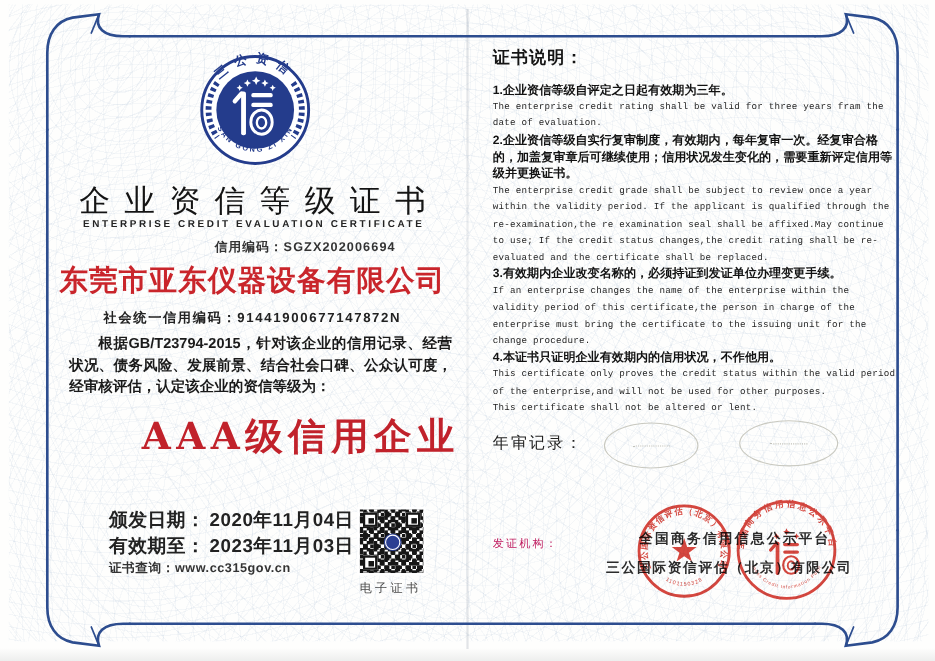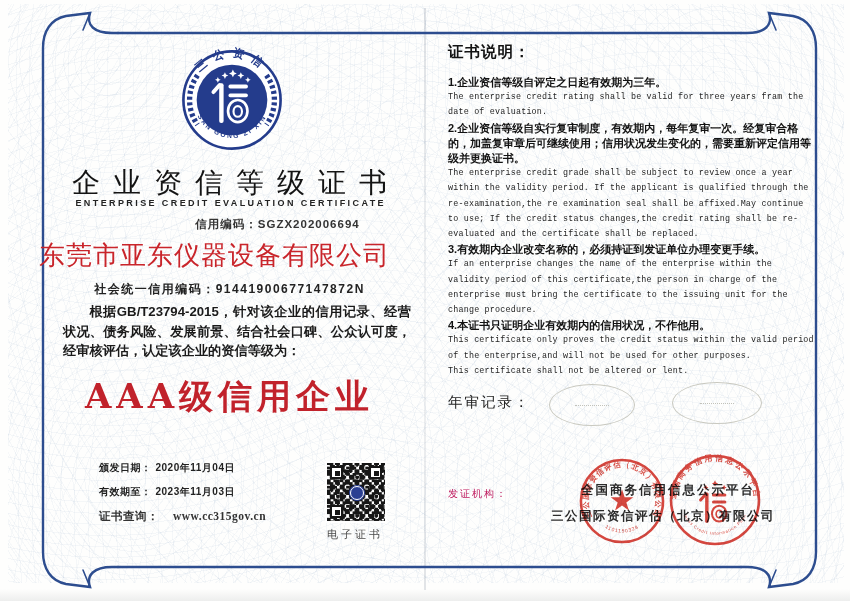--- a/index.html
+++ b/index.html
@@ -20,34 +20,34 @@
     background:linear-gradient(to bottom, rgba(140,150,165,.28), rgba(140,150,165,.10) 55%, rgba(140,150,165,.25));}
   .frame{position:absolute;left:0;top:0;}
   .abs{position:absolute;}
   
   .title{left:43px;top:164px;width:373px;text-align:center;font-weight:400;font-size:28px;
     letter-spacing:13px;text-indent:13px;color:#141414;white-space:nowrap;}
   .subtitle{left:43px;top:198px;width:373px;text-align:center;font-weight:700;font-size:9px;
     letter-spacing:2.4px;text-indent:2.4px;color:#232323;white-space:nowrap;}
   .credit-code{left:43px;top:217px;width:373px;text-align:center;font-weight:700;font-size:11.5px;
     letter-spacing:1px;color:#333;margin-left:48px;}
-  .company{left:28px;top:238px;width:373px;text-align:center;font-weight:400;font-size:26px;
+  .company{left:43px;top:238px;width:373px;text-align:center;font-weight:700;font-size:26px;
     letter-spacing:1px;color:#c9252b;white-space:nowrap;}
   .uscc{left:43px;top:281px;width:373px;text-align:center;font-weight:700;font-size:12px;
     letter-spacing:1.5px;color:#222;}
   .statement{left:63px;top:302px;width:348px;font-weight:700;font-size:13.2px;line-height:19.5px;
     text-indent:2em;text-align:justify;color:#1a1a1a;}
   .rating{left:43px;top:374px;width:373px;text-align:center;font-family:"DejaVu Serif",serif;
-    font-weight:700;font-size:34px;letter-spacing:5px;color:#c1222b;white-space:nowrap;}
-  .kv{font-weight:700;font-size:10px;color:#222;letter-spacing:.5px;white-space:nowrap;}
+    font-weight:700;font-size:34px;letter-spacing:5px;color:#c1222b;white-space:nowrap;padding-left:44px;}
+  .kv{font-weight:700;font-size:17px;color:#222;letter-spacing:.5px;white-space:nowrap;}
   .kv .v{margin-left:4px;}
   .issue{left:99px;top:461px;}
   .valid{left:99px;top:485px;}
   .query{left:99px;top:509px;font-weight:600;font-size:11.5px;color:#333;letter-spacing:.5px;white-space:nowrap;}
-  .query .v{margin-left:14px;font-weight:600;font-family:Liberation Serif, serif;}
+  .query .v{font-weight:600;}
   .qr{left:325px;top:461px;width:58px;height:58px;border:2px solid #fff;box-sizing:content-box;
     background:
       repeating-conic-gradient(#161616 0% 25%, transparent 0% 50%) 0px 0px/6.4px 6.4px,
       repeating-conic-gradient(transparent 0% 25%, #161616 0% 50%) 3px 2px/9.8px 9.8px,#fff;}
   .finder{position:absolute;width:13px;height:13px;border:2.5px solid #161616;background:#fff;box-sizing:border-box;}
   .finder::after{content:"";position:absolute;left:2.5px;top:2.5px;width:5px;height:5px;background:#161616;}
   .qr-logo{position:absolute;left:23px;top:23px;width:12px;height:12px;border-radius:50%;
     background:#2b3f92;border:1.5px solid #fff;box-shadow:0 0 0 1px #2b3f92;}
   .qr-caption{left:311px;top:527px;width:88px;text-align:center;font-family:"DejaVu Serif",serif;
     font-size:11px;letter-spacing:3px;color:#4a4a4a;white-space:nowrap;}

